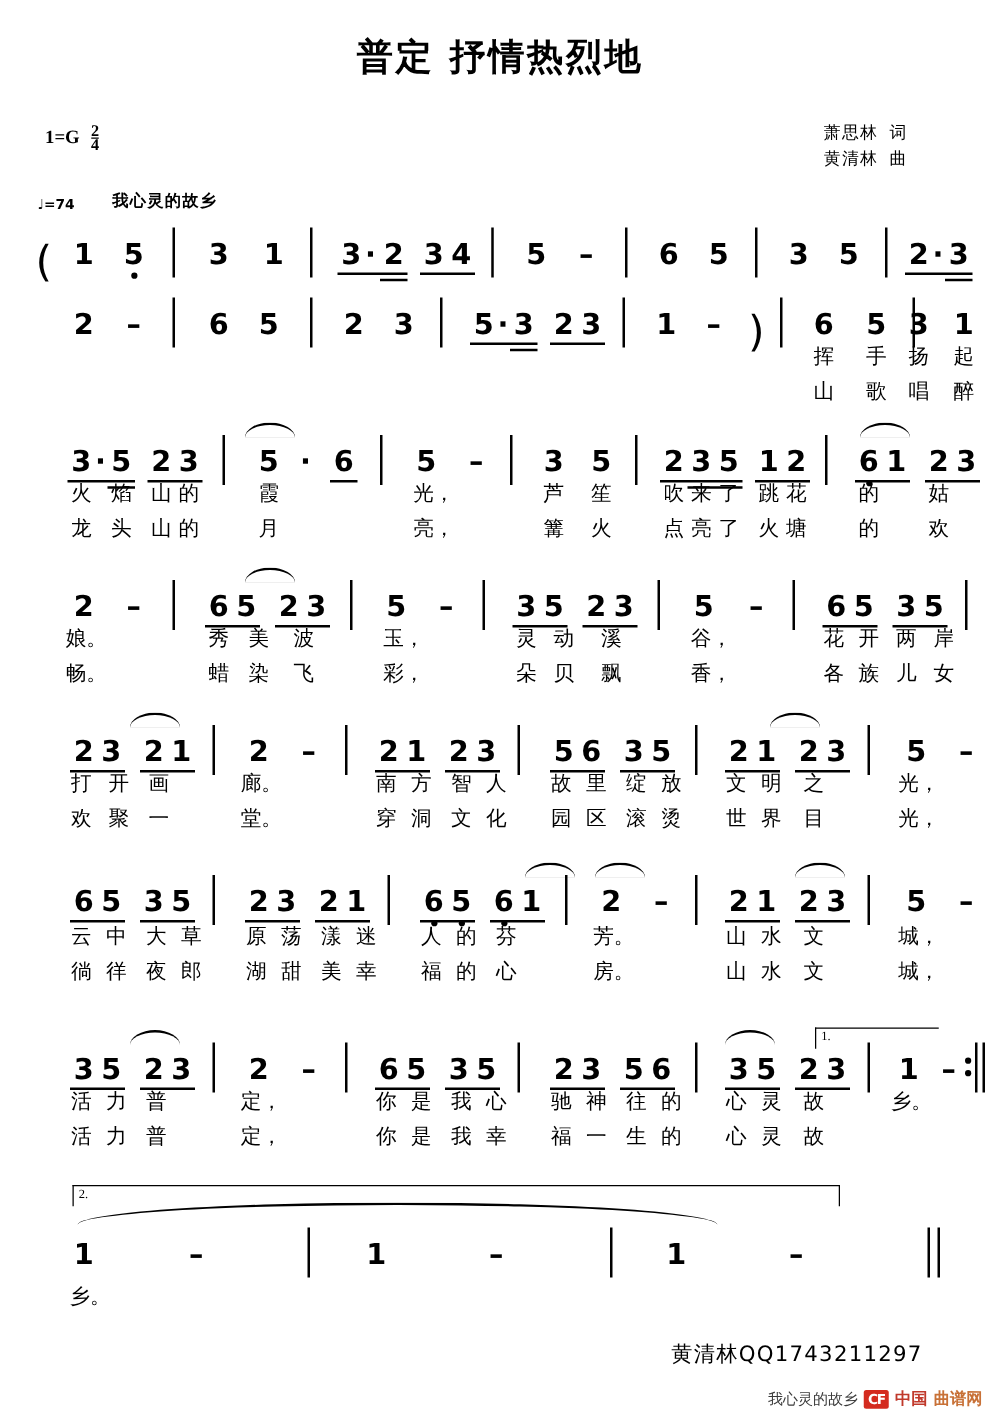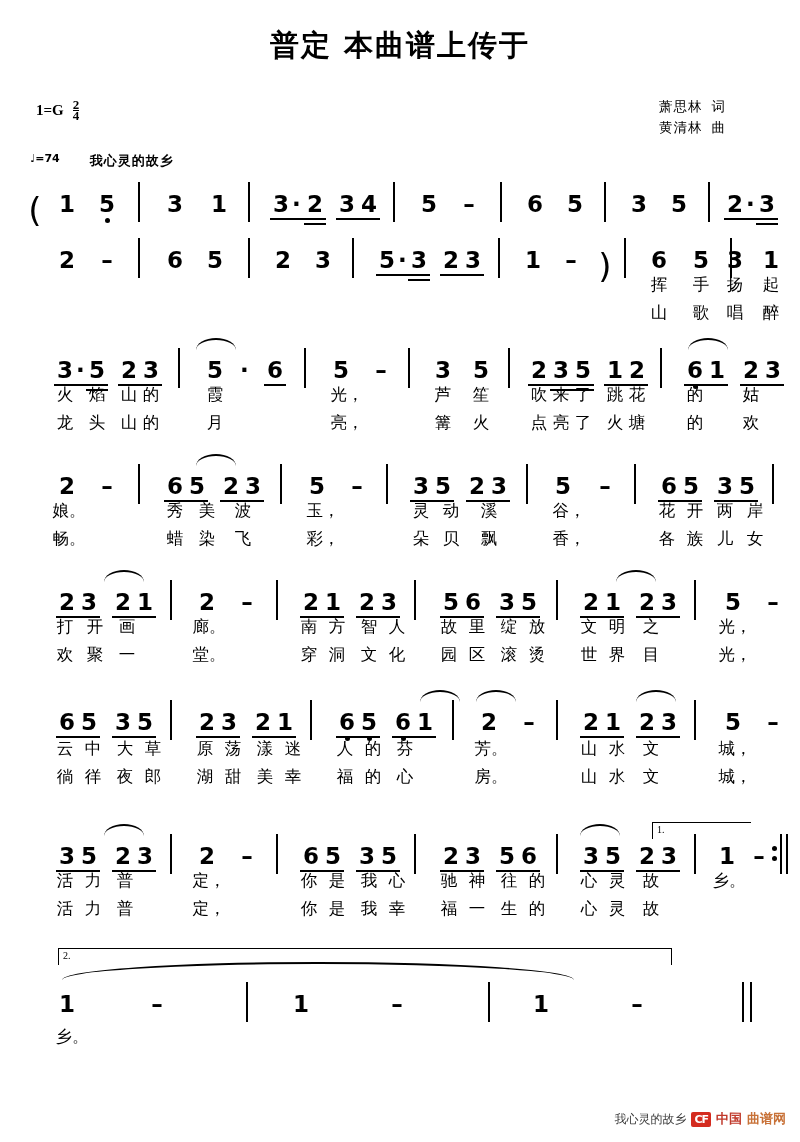--- a/index.html
+++ b/index.html
@@ -44,21 +44,21 @@
   .frac { display:inline-block; text-align:center; line-height:10px; font-size:13px; position:relative; top:0px;}
   .frac .num { display:block; }
   .frac .den { display:block; border-top:1.6px solid #000; }
 
   .tempoline {
     position:absolute;
     left:30px; top:152px;
     font-family:"DejaVu Sans", sans-serif;
     font-size:11px;
     font-weight:bold;
-    display:flex; align-items:flex-start; gap:30px;
+    display:flex; align-items:flex-end; gap:30px;
   }
   .tempoline .expr { font-size:13px; letter-spacing:1px; }
   .qnote { font-family:"DejaVu Sans", sans-serif; }
 
   
   .row { position:relative; width:800px; }
   .staff {
     position:relative;
     display:flex;
     align-items:flex-end;
@@ -190,21 +190,21 @@
     letter-spacing:-1px;
   }
   .site-cn{ color:#c0392b; font-weight:bold; font-size:13px; letter-spacing:0px;}
   .site-cn2{ color:#c87137; font-weight:bold; font-size:13px; letter-spacing:0px;}
 </style>
 </head>
 <body>
 
 <div class="sheet">
 
-  <div class="title">普定 本曲谱上传于</div>
+  <div class="title">普定 抒情热烈地</div>
 
   <div class="credits">
     <div>
       <span>萧思林</span><span class="role">词</span>
     </div>
     <div>
       <span>黄清林</span><span class="role">曲</span>
     </div>
   </div>
 
@@ -720,20 +720,21 @@
       <span class="bar" style="left:742px;"></span>
       <span class="bar" style="left:750px;"></span>
     </div>
   </div>
   <div style="position:absolute; left:0; top:1024px; width:800px;">
     <div class="lyrics-line">
       <span class="ly" style="left:52px; width:40px;">乡。</span>
     </div>
   </div>
 
+  <div class="footer-qq">黄清林QQ1743211297</div>
   <div class="footer-site">
     <span>我心灵的故乡</span>
     <span class="logo-mark">CF</span>
     <span class="site-cn">中国</span>
     <span class="site-cn2">曲谱网</span>
   </div>
 
 </div>
 
 </body></html>

